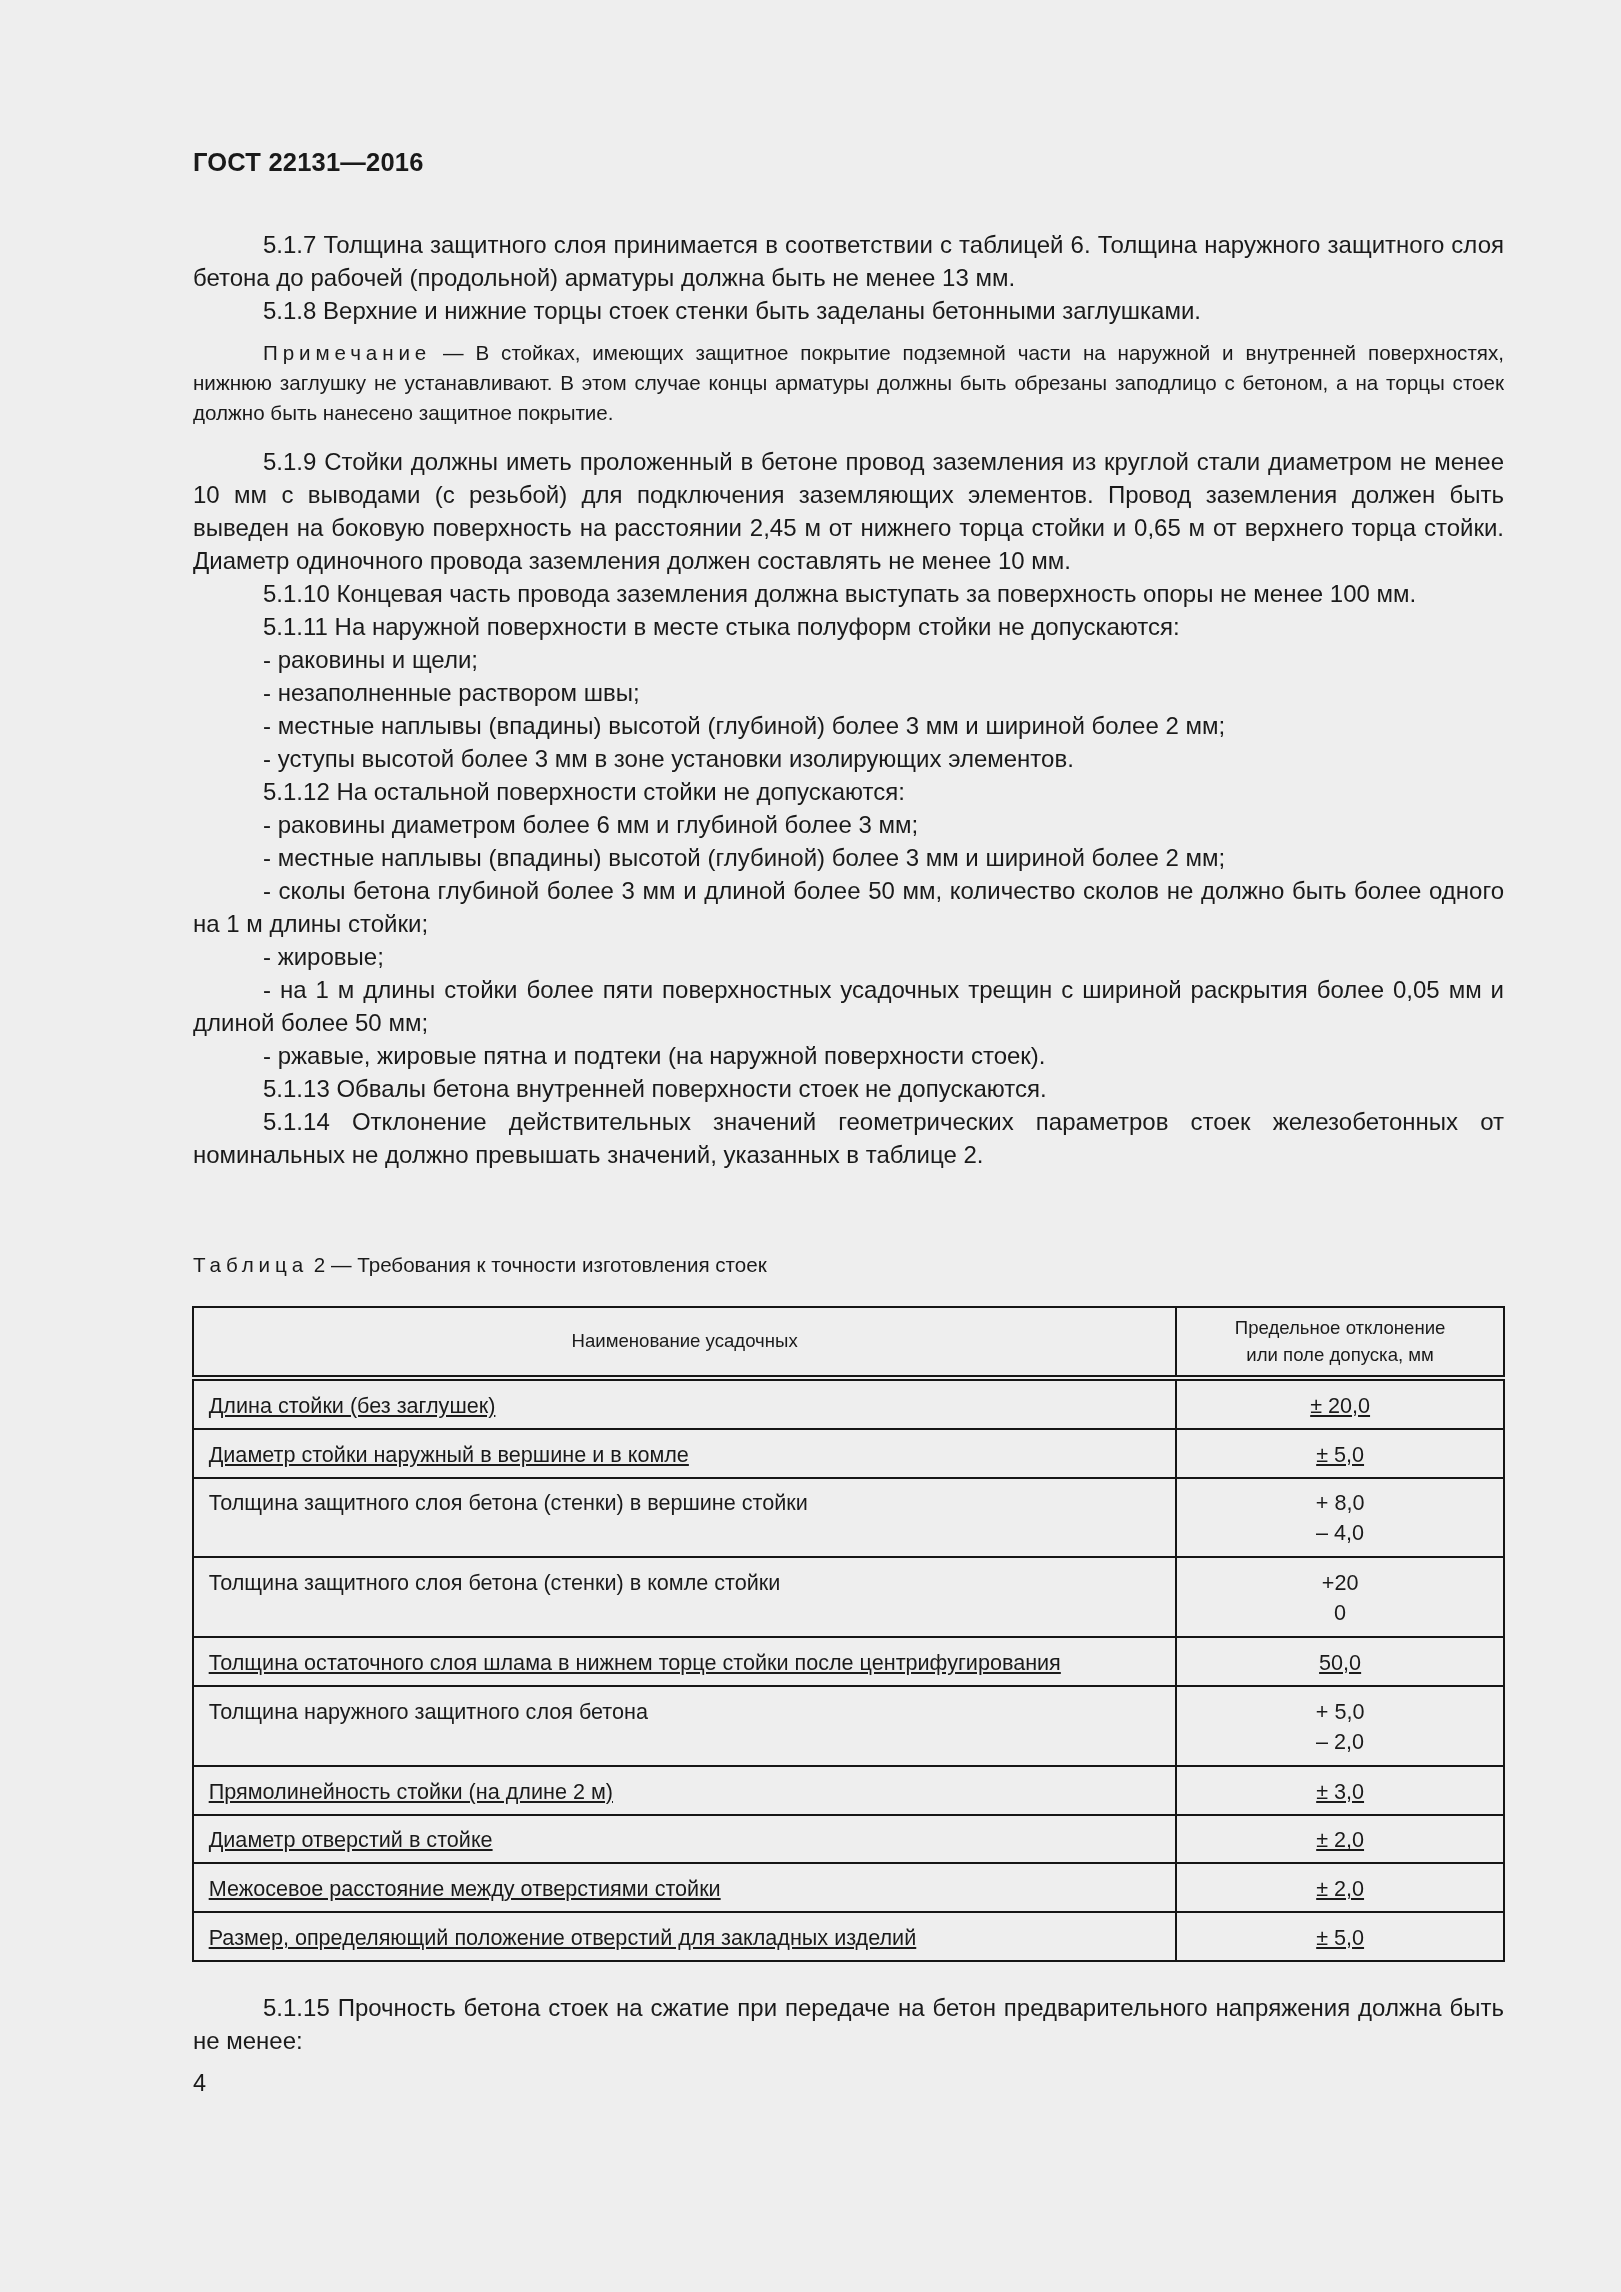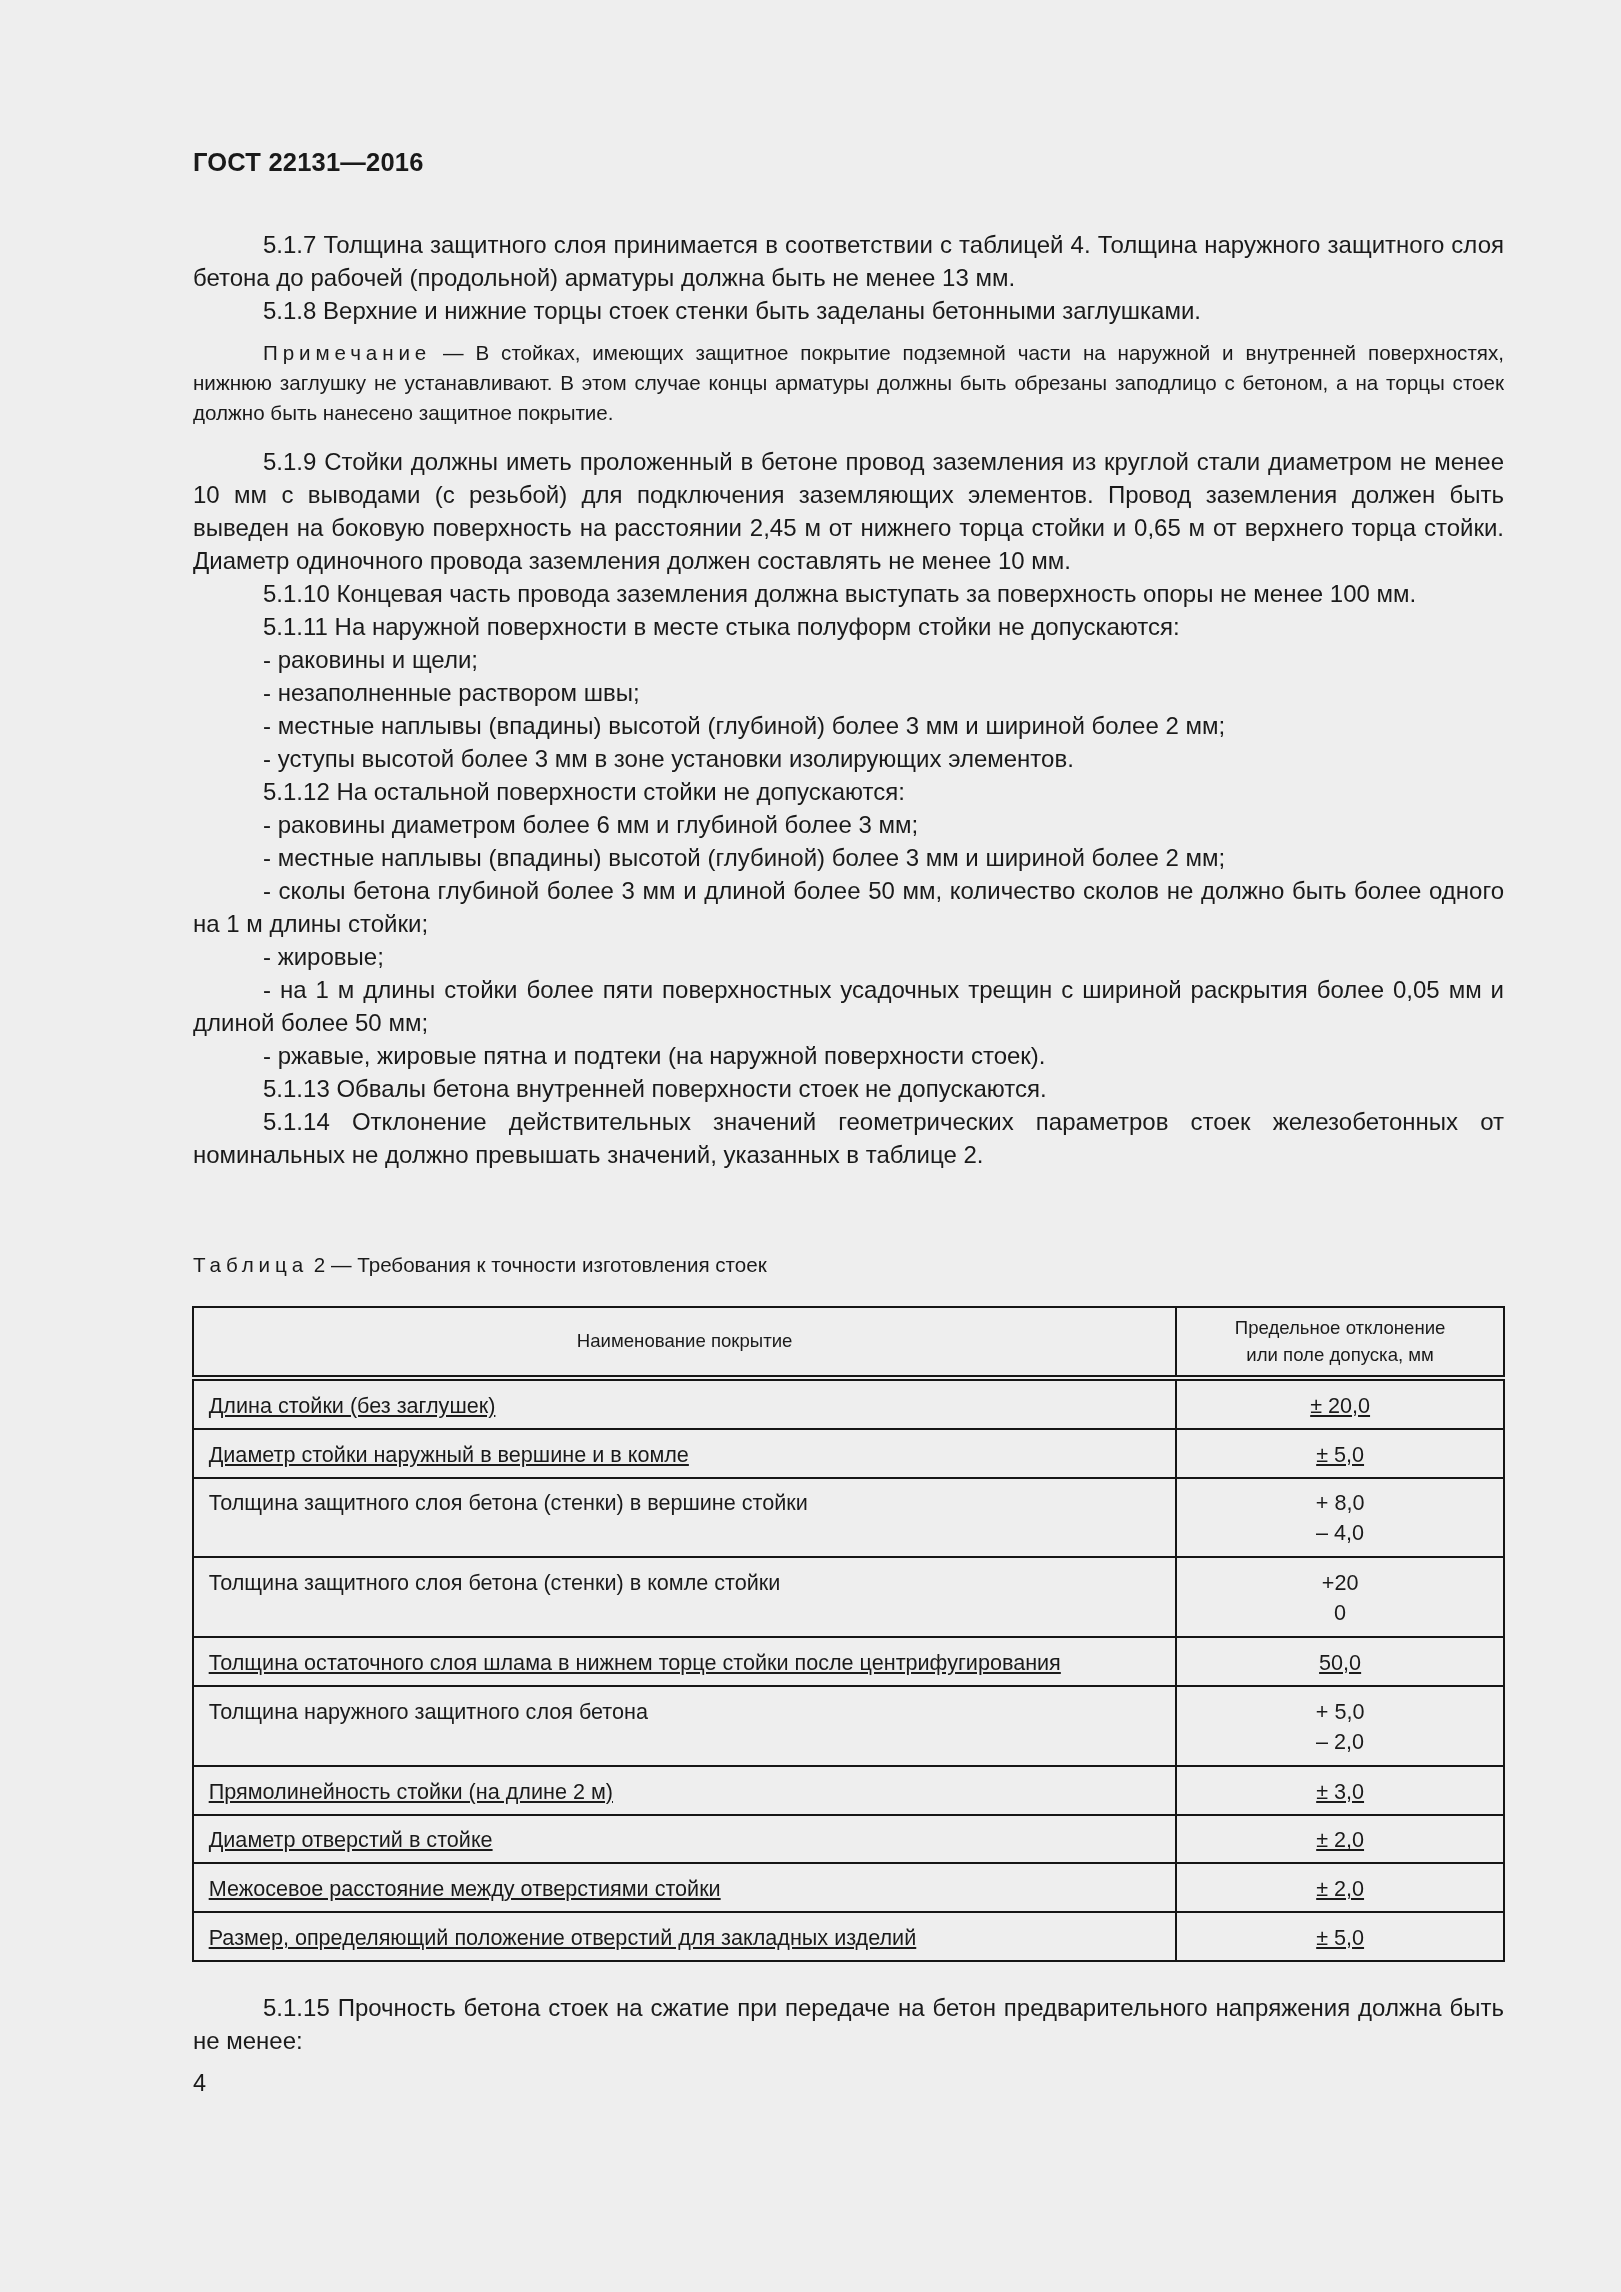--- a/index.html
+++ b/index.html
@@ -56,21 +56,21 @@
     position: absolute; left: 193px; top: 2070px;
     font-size: 23.5px; line-height: 27.4px;
   }
 </style>
 </head>
 <body>
 
 <div class="page-header">ГОСТ 22131—2016</div>
 
 <div class="body-text" style="top:228px;">
-  <p class="para">5.1.7 Толщина защитного слоя принимается в соответствии с таблицей 4. Толщина наружного за­щитного слоя бетона до рабочей (продольной) арматуры должна быть не менее 13 мм.</p>
+  <p class="para">5.1.7 Толщина защитного слоя принимается в соответствии с таблицей 6. Толщина наружного за­щитного слоя бетона до рабочей (продольной) арматуры должна быть не менее 13 мм.</p>
   <p class="para">5.1.8 Верхние и нижние торцы стоек стенки быть заделаны бетонными заглушками.</p>
 </div>
 
 <p class="note"><span class="spaced">Примечание</span><span> — В стойках, имеющих защитное покрытие подземной части на наружной и внутренней поверхностях, нижнюю заглушку не устанавливают. В этом случае концы арматуры должны быть обрезаны запод­лицо с бетоном, а на торцы стоек должно быть нанесено защитное покрытие.</span></p>
 
 <div class="body-text" style="top:445px;">
   <p class="para">5.1.9 Стойки должны иметь проложенный в бетоне провод заземления из круглой стали диаметром не менее 10 мм с выводами (с резьбой) для подключения заземляющих элементов. Провод заземления должен быть выведен на боковую поверхность на расстоянии 2,45 м от нижнего торца стойки и 0,65 м от верхнего торца стойки. Диаметр одиночного провода заземления должен составлять не менее 10 мм.</p>
   <p class="para">5.1.10 Концевая часть провода заземления должна выступать за поверхность опоры не менее 100 мм.</p>
   <p class="para">5.1.11 На наружной поверхности в месте стыка полуформ стойки не допускаются:</p>
   <p class="para">- раковины и щели;</p>
@@ -86,21 +86,21 @@
   <p class="para">- ржавые, жировые пятна и подтеки (на наружной поверхности стоек).</p>
   <p class="para">5.1.13 Обвалы бетона внутренней поверхности стоек не допускаются.</p>
   <p class="para">5.1.14 Отклонение действительных значений геометрических параметров стоек железобетонных от номинальных не должно превышать значений, указанных в таблице 2.</p>
 </div>
 
 <div class="caption"><span class="spaced">Таблица</span><span> 2 — Требования к точности изготовления стоек</span></div>
 
 <table class="req">
   <thead>
     <tr>
-      <th>Наименование покрытие</th>
+      <th>Наименование усадочных</th>
       <th>
         <span class="val-line">Предельное отклонение</span>
         <span class="val-line">или поле допуска, мм</span>
       </th>
     </tr>
   </thead>
   <tbody>
     <tr class="h1">
       <td class="name">Длина стойки (без заглушек)</td>
       <td class="val">

